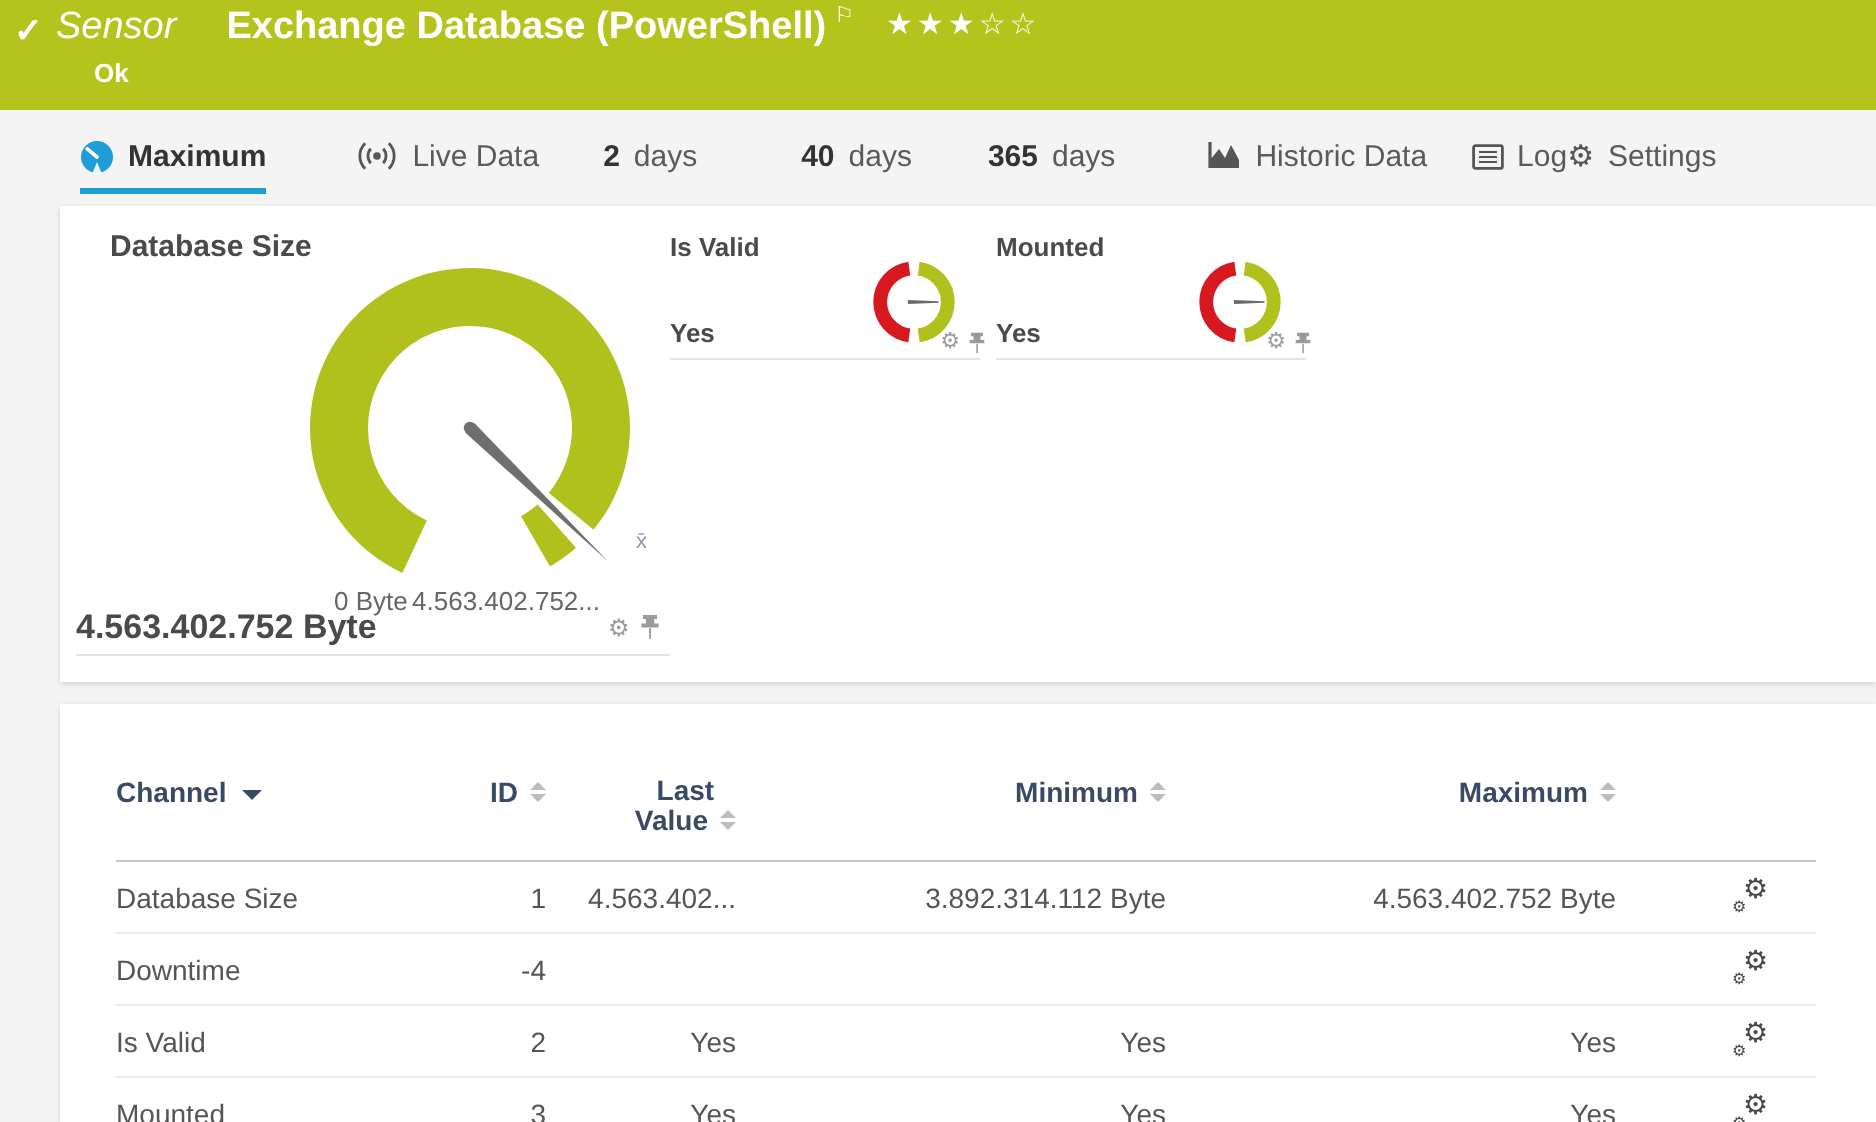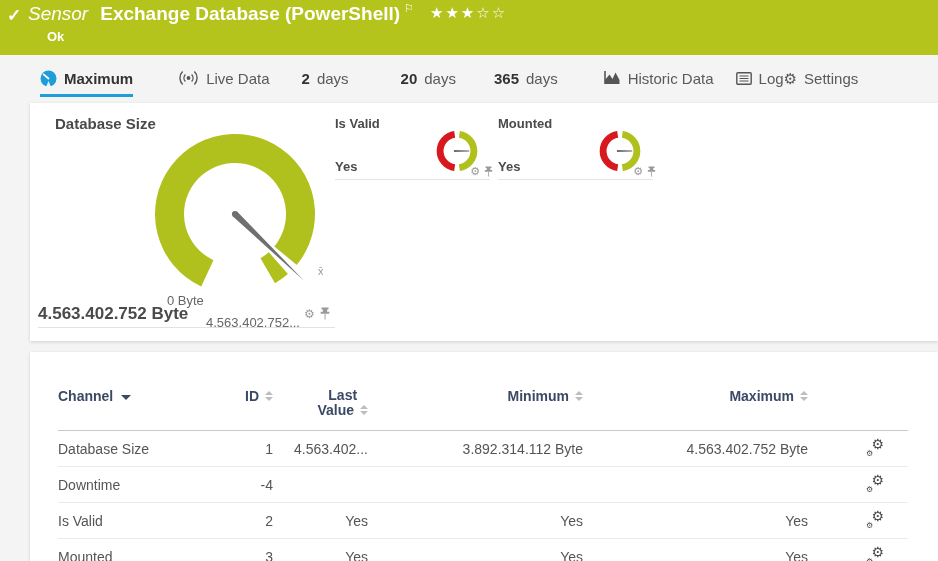--- a/index.html
+++ b/index.html
@@ -2,21 +2,21 @@
 <html><head>
 <meta charset="utf-8">
 <style>
   html,body{margin:0;padding:0;background:#f4f4f4;font-family:"Liberation Sans",sans-serif;}
   .stage{position:relative;width:938px;height:561px;overflow:hidden;background:#f4f4f4;}
 
   
   .topbar{position:absolute;top:0;left:0;width:100%;height:55px;background:#b4c41c;color:#fff;}
   .chk{position:absolute;left:7px;top:5px;font-size:17px;font-weight:bold;}
   .hline{position:absolute;left:28px;top:3px;display:flex;align-items:baseline;white-space:nowrap;}
-  .kind{font-style:italic;font-size:19px;margin-right:12px;}
+  .kind{font-style:italic;font-size:19px;margin-right:25px;}
   .title{font-size:19px;font-weight:bold;}
   .flagicon{font-size:11px;position:relative;top:-8px;margin-left:4px;}
   .stars{margin-left:16px;font-size:15px;letter-spacing:2px;position:relative;top:-2px;cursor:pointer;}
   .okbadge{position:absolute;left:47px;top:29px;font-size:13px;font-weight:bold;}
 
   
   .tabbar{position:absolute;top:55px;left:0;right:0;height:42px;display:flex;align-items:stretch;padding-left:40px;}
   .tab{display:flex;align-items:center;gap:7px;font-size:15px;color:#5a5a5a;cursor:pointer;box-sizing:border-box;padding-top:4px;}
   .tab b{color:#333;}
   .tab.active{border-bottom:3px solid #1f9dd9;color:#333;font-weight:bold;padding-top:7px;}
@@ -27,21 +27,21 @@
 
   
   .panel{position:absolute;left:30px;right:0;background:#fff;box-shadow:0 1px 3px rgba(0,0,0,.15);}
   .p1{top:103px;height:238px;}
   .p2{top:352px;height:209px;padding-left:40px;}
 
   
   .g-label{position:absolute;left:25px;top:12px;font-size:15px;font-weight:600;color:#4a4a4a;}
   .big-gauge{position:absolute;left:120px;top:23px;width:170px;height:175px;}
   .g-min{position:absolute;left:137px;top:190px;font-size:13px;color:#666;}
-  .g-max{position:absolute;left:150px;top:190px;width:120px;text-align:right;font-size:13px;color:#666;margin-top:22px;}
+  .g-max{position:absolute;left:150px;top:190px;width:120px;text-align:right;font-size:13px;color:#666;}
   .g-xbar{position:absolute;left:288px;top:162px;font-size:11px;color:#8d99a6;}
   .g-value{position:absolute;left:8px;top:201px;font-size:17px;font-weight:700;color:#4a4a4a;}
   .g-icons{position:absolute;left:274px;top:204px;display:flex;align-items:center;gap:5px;color:#9a9a9a;}
   .mini-gear{font-size:12px;line-height:1;cursor:pointer;}
   .g-rule{position:absolute;left:8px;top:224px;width:297px;height:1px;background:#e2e2e2;}
 
   
   .sg{position:absolute;top:10px;width:155px;height:66px;border-bottom:1px solid #e4e4e4;}
   .sg-label{position:absolute;left:0;top:3px;font-size:13px;font-weight:700;color:#4a4a4a;}
   .sg-value{position:absolute;left:0;bottom:5px;font-size:13px;font-weight:700;color:#4a4a4a;}
@@ -105,21 +105,21 @@
             <path d="M16.4 1.6 A9 9 0 0 1 16.4 14.4" fill="none" stroke="#555" stroke-width="1.4"></path>
           </svg>
       </span>
       <span>Live Data</span>
     </div>
     <div class="tab m3">
       <b>2</b>
       <span>days</span>
     </div>
     <div class="tab m4">
-      <b>20</b>
+      <b>40</b>
       <span>days</span>
     </div>
     <div class="tab m5">
       <b>365</b>
       <span>days</span>
     </div>
     <div class="tab m6">
       <span class="ticon">
         <svg width="18" height="15" viewBox="0 0 18 15">
             <path d="M2 0 V13" stroke="#555" stroke-width="1.6"></path>

